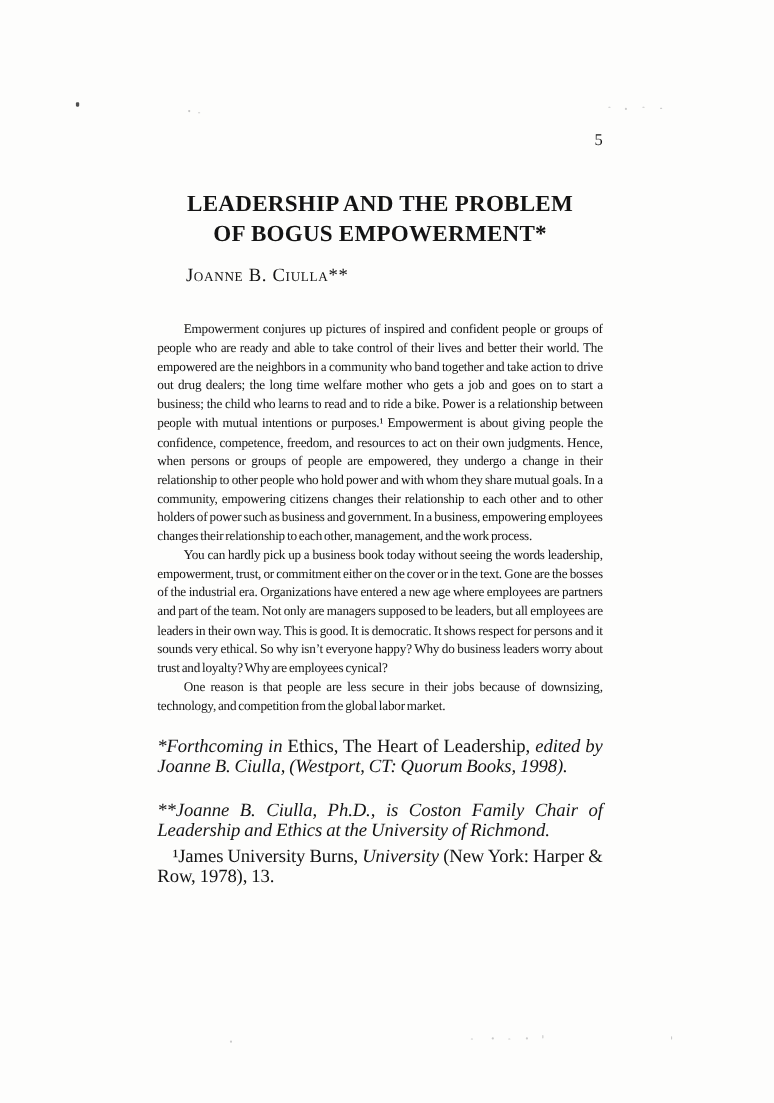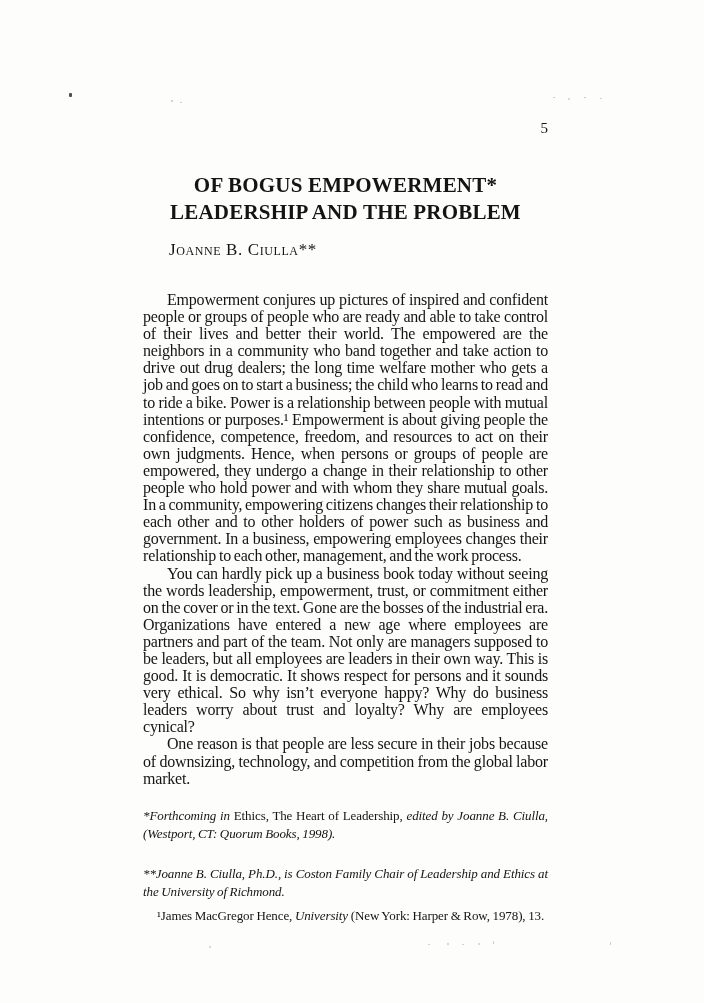--- a/index.html
+++ b/index.html
@@ -28,28 +28,28 @@
     text-align:left;
     font-variant:small-caps;
     font-size:17px; letter-spacing:0.6px;
     transform:translateX(26px);
   }
   .body-col{
     position:absolute; top:291px; left:143px; width:405px;
   }
   .body-col p{
     margin:0;
-    font-size:16px; line-height:17.1px;
+    font-size:12px; line-height:17.1px;
     text-align:justify;
     text-indent:24px;
     letter-spacing:-0.2px; word-spacing:-1px;
   }
   .footnotes{ margin-top:20px; }
   .footnote{
-    font-size:13px; line-height:18.5px;
+    font-size:17px; line-height:18.5px;
     text-align:justify;
     letter-spacing:-0.1px; word-spacing:-0.5px;
   }
   .footnote + .footnote{ margin-top:21px; }
   .footnote.fn-cite{ margin-top:5px; text-indent:14px; }
   .footnote .it{ font-style:italic; }
   .speck{ position:absolute; border-radius:1px; }
   .s1{ left:69px;  top:93px;  width:3px; height:4px; background:#4f4f4f; }
   .s2{ left:171px; top:100px; width:2px; height:2px; background:#c2c2c2; }
   .s3{ left:180px; top:102px; width:2px; height:1px; background:#cccccc; }
@@ -66,35 +66,35 @@
   .s14{left:610px; top:942px; width:1px; height:3px; background:#cbcbcb; }
 </style>
 </head>
 <body>
 
 <div class="page">
 
   <div class="pagenum">5</div>
 
   <div class="title-block">
+    <div>LEADERSHIP AND THE PROBLEM</div>
     <div>OF BOGUS EMPOWERMENT*</div>
-    <div>LEADERSHIP AND THE PROBLEM</div>
   </div>
 
   <div class="author">Joanne B. Ciulla**</div>
 
   <div class="body-col">
     <p>Empowerment conjures up pictures of inspired and confident people or groups of people who are ready and able to take control of their lives and better their world. The empowered are the neighbors in a community who band together and take action to drive out drug dealers; the long time welfare mother who gets a job and goes on to start a business; the child who learns to read and to ride a bike. Power is a relationship between people with mutual intentions or purposes.¹ Empowerment is about giving people the confidence, competence, freedom, and resources to act on their own judgments. Hence, when persons or groups of people are empowered, they undergo a change in their relationship to other people who hold power and with whom they share mutual goals. In a community, empowering citizens changes their relationship to each other and to other holders of power such as business and government. In a business, empowering employees changes their relationship to each other, management, and the work process.</p>
     <p>You can hardly pick up a business book today without seeing the words leadership, empowerment, trust, or commitment either on the cover or in the text. Gone are the bosses of the industrial era. Organizations have entered a new age where employees are partners and part of the team. Not only are managers supposed to be leaders, but all employees are leaders in their own way. This is good. It is democratic. It shows respect for persons and it sounds very ethical. So why isn’t everyone happy? Why do business leaders worry about trust and loyalty? Why are employees cynical?</p>
     <p>One reason is that people are less secure in their jobs because of downsizing, technology, and competition from the global labor market.</p>
 
     <div class="footnotes">
       <div class="footnote"><span class="it">*Forthcoming in </span><span>Ethics, The Heart of Leadership, </span><span class="it">edited by Joanne B. Ciulla, (Westport, CT: Quorum Books, 1998).</span></div>
       <div class="footnote"><span class="it">**Joanne B. Ciulla, Ph.D., is Coston Family Chair of Leadership and Ethics at the University of Richmond.</span></div>
-      <div class="footnote fn-cite"><span>¹James MacGregor Hence, </span><span class="it">University</span><span> (New York: Harper &amp; Row, 1978), 13.</span></div>
+      <div class="footnote fn-cite"><span>¹James University Burns, </span><span class="it">University</span><span> (New York: Harper &amp; Row, 1978), 13.</span></div>
     </div>
   </div>
 
   <div class="speck s1"></div>
   <div class="speck s2"></div>
   <div class="speck s3"></div>
   <div class="speck s4"></div>
   <div class="speck s5"></div>
   <div class="speck s6"></div>
   <div class="speck s7"></div>

